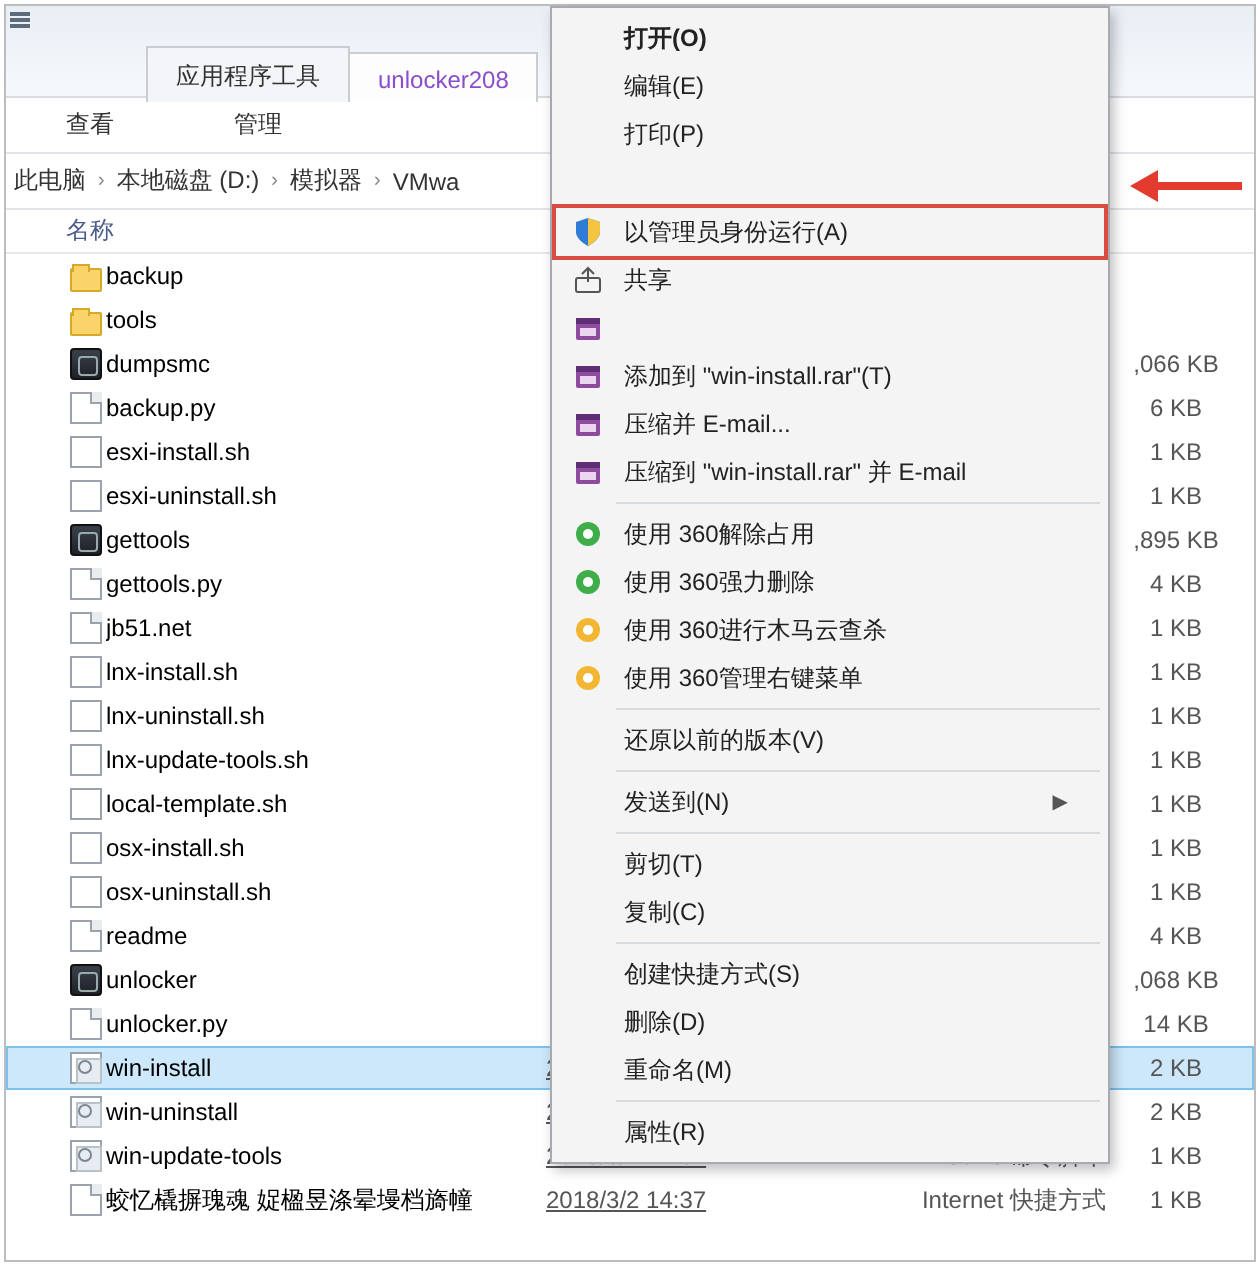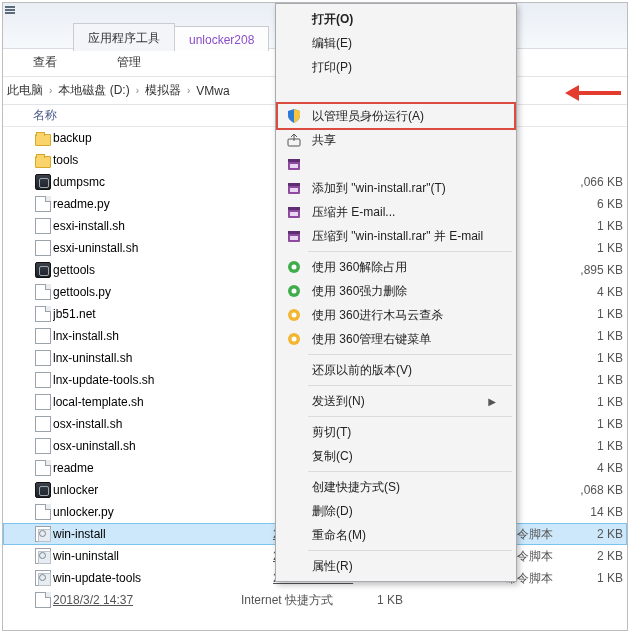--- a/index.html
+++ b/index.html
@@ -23,37 +23,37 @@
 .col-type { width: 140px; }
 .col-size { width: 70px; text-align: right; }
 
 .files { overflow: hidden; }
 .row { display: flex; align-items: center; height: 22px; padding-left: 30px; }
 .row.selected { background: #cde8fb; outline: 1px solid #7bc3ee; outline-offset: -1px; }
 .icon-cell { width: 20px; display: flex; justify-content: center; }
 .name-cell { width: 220px; white-space: nowrap; overflow: hidden; }
 .date-cell { width: 140px; color: #555; overflow: hidden; white-space: nowrap; text-decoration: underline; }
 .type-cell { width: 140px; color: #555; overflow: hidden; white-space: nowrap; text-align: right; }
-.size-cell { width: 70px; text-align: right; color: #555; }
+.size-cell { width: 70px; text-align: center; color: #555; }
 
 .ficon { width: 16px; height: 16px; display: inline-block; }
 .ficon.folder { background: #fbd36b; border: 1px solid #d8a828; border-radius: 1px; position: relative; height: 12px; margin-top: 3px; }
 .ficon.folder::before { content:""; position:absolute; top:-3px; left:0; width:7px; height:3px; background:#fbd36b; border:1px solid #d8a828; border-bottom:none; }
 .ficon.file { background:#fff; border:1px solid #9aa3ab; position: relative; }
 .ficon.file::after { content:""; position:absolute; top:-1px; right:-1px; width:5px; height:5px; background:#e9ecef; border-left:1px solid #9aa3ab; border-bottom:1px solid #9aa3ab; }
 .ficon.sh { background:#fff; border:1px solid #9aa3ab; }
 .ficon.sh::before { content:""; position:absolute; left:2px; top:3px; width:10px; height:2px; background:#5b6b7b; box-shadow:0 3px 0 #5b6b7b,0 6px 0 #5b6b7b; }
 .ficon.exe { background: linear-gradient(#3a3f4a,#1e2128); border:1px solid #111; border-radius:2px; position:relative; }
 .ficon.exe::after { content:""; position:absolute; left:3px; top:3px; width:8px; height:8px; border:1px solid #9aa; border-radius:2px; }
 .ficon.cmd { background:#fff; border:1px solid #9aa3ab; position:relative; }
 .ficon.cmd::before { content:""; position:absolute; left:2px; top:2px; width:11px; height:11px; background:#e6ecf1; border:1px solid #b9c2c9; }
 .ficon.cmd::after { content:""; position:absolute; left:3px; top:3px; width:5px; height:5px; border:1px solid #7a8792; border-radius:50%; }
 
 
-.menu { position: absolute; left: 272px; top: 0; width: 242px; background: #f4f4f4; border: 1px solid #a7abb0; box-shadow: 2px 3px 6px rgba(0,0,0,.25); padding: 3px 2px; }
+.menu { position: absolute; left: 272px; top: 0; width: 280px; background: #f4f4f4; border: 1px solid #a7abb0; box-shadow: 2px 3px 6px rgba(0,0,0,.25); padding: 3px 2px; }
 .mi { display: flex; align-items: center; height: 24px; padding: 0 18px 0 34px; position: relative; color: #222; white-space: nowrap; }
 .mi .mi-icon { position: absolute; left: 6px; width: 20px; display: flex; justify-content: center; }
 .mi .arrow { margin-left: auto; color: #555; font-size: 10px; }
 .msep { height: 1px; background: #d9dcde; margin: 3px 2px 3px 30px; }
 .mi.highlight { outline: 2px solid #db4b3f; outline-offset: 0; z-index: 2; margin-top: 25px; }
 
 .call-arrow { position: absolute; left: 562px; top: 82px; display: flex; align-items: center; }
 .call-arrow .shaft { width: 44px; height: 4px; background: #e33b2e; }
 .call-arrow .head { width: 0; height: 0; border-top: 8px solid transparent; border-bottom: 8px solid transparent; border-right: 14px solid #e33b2e; margin-right: -2px; }
 
@@ -116,21 +116,21 @@
         </span>
         <span class="name-cell">dumpsmc</span>
         <span class="date-cell"></span>
         <span class="type-cell"></span>
         <span class="size-cell">,066 KB</span>
       </div>
       <div class="row">
         <span class="icon-cell">
           <span class="ficon file"></span>
         </span>
-        <span class="name-cell">readme.py</span>
+        <span class="name-cell">backup.py</span>
         <span class="date-cell"></span>
         <span class="type-cell"></span>
         <span class="size-cell">6 KB</span>
       </div>
       <div class="row">
         <span class="icon-cell">
           <span class="ficon sh"></span>
         </span>
         <span class="name-cell">esxi-install.sh</span>
         <span class="date-cell"></span>
@@ -278,20 +278,21 @@
         </span>
         <span class="name-cell">win-update-tools</span>
         <span class="date-cell">2018/3/2 14:37</span>
         <span class="type-cell">Windows 命令脚本</span>
         <span class="size-cell">1 KB</span>
       </div>
       <div class="row">
         <span class="icon-cell">
           <span class="ficon file"></span>
         </span>
+        <span class="name-cell">蛟忆橇摒瑰魂 娖楹昱涤晕墁档旖幢</span>
         <span class="date-cell">2018/3/2 14:37</span>
         <span class="type-cell">Internet 快捷方式</span>
         <span class="size-cell">1 KB</span>
       </div>
     </div>
 
   <div class="call-arrow">
     <div class="head"></div>
       <div class="shaft"></div>
   </div>

